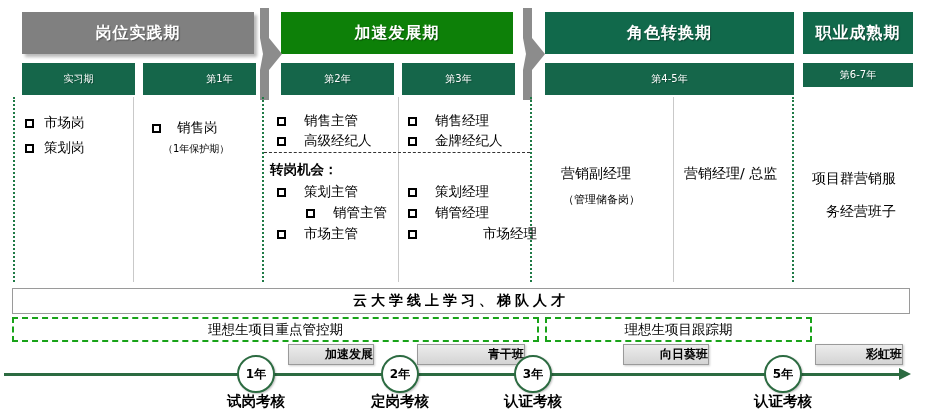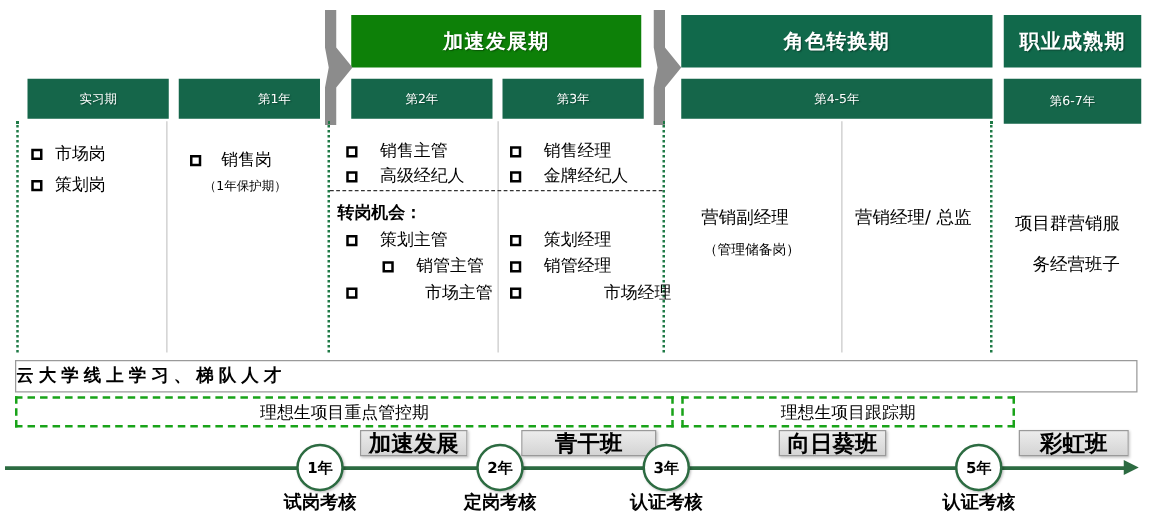--- a/index.html
+++ b/index.html
@@ -81,21 +81,21 @@
     position: absolute;
     font-size: 13.5px; font-weight: bold; color: #000;
     white-space: nowrap;
   }
 
   
   .cloud-bar {
     position: absolute;
     border: 1px solid #9a9a9a;
     background: #ffffff;
-    display: flex; align-items: center; justify-content: flex-start;
+    display: flex; align-items: center; justify-content: center;
     font-size: 14px; font-weight: bold; color: #000;
     letter-spacing: 4px;
   }
   .dashed-bar {
     position: absolute;
     border: 2px dashed #19a319;
     background: #ffffff;
     display: flex; align-items: center; justify-content: center;
     font-size: 13.5px; color: #000;
   }
@@ -126,30 +126,33 @@
   .milestone-label {
     position: absolute;
     font-size: 14.5px; font-weight: bold; color: #000;
     white-space: nowrap;
     text-align: center;
   }
   .training-badge {
     position: absolute;
     background: linear-gradient(#ececec, #d4d4d4);
     border: 1px solid #9a9a9a;
-    display: flex; align-items: center; justify-content: center;
-    font-size: 18px; font-weight: bold; color: #000;
+    display: flex; align-items: center; justify-content: flex-end;
+    font-size: 12px; font-weight: bold; color: #000;
     box-shadow: 1px 1px 2px rgba(0,0,0,0.2);
   }
 </style>
 </head>
 <body>
 
 <div id="root">
 
+  <div class="phase-banner banner-gray" style="left:22px; top:12px; width:232px; height:42px;">
+    <span>岗位实践期</span>
+  </div>
   <div class="phase-banner banner-green" style="left:281px; top:12px; width:232px; height:42px;">
     <span>加速发展期</span>
   </div>
   <div class="phase-banner banner-teal" style="left:545px; top:12px; width:249px; height:42px;">
     <span>角色转换期</span>
   </div>
   <div class="phase-banner banner-teal" style="left:803px; top:12px; width:110px; height:42px;">
     <span>职业成熟期</span>
   </div>
 
@@ -172,21 +175,21 @@
   </div>
   <div class="year-box" style="left:281px; top:63px; width:113px; height:32px;">
     <span>第2年</span>
   </div>
   <div class="year-box" style="left:402px; top:63px; width:113px; height:32px;">
     <span>第3年</span>
   </div>
   <div class="year-box" style="left:545px; top:63px; width:249px; height:32px;">
     <span>第4-5年</span>
   </div>
-  <div class="year-box" style="left:803px; top:63px; width:110px; height:36px;">
+  <div class="year-box" style="left:803px; top:63px; width:110px; height:24px;">
     <span>第6-7年</span>
   </div>
 
   <div class="vsep-dotted" style="left:13px; top:97px; height:185px;"></div>
   <div class="vsep-solid-light" style="left:133px; top:97px; height:185px;"></div>
   <div class="vsep-dotted" style="left:262px; top:97px; height:185px;"></div>
   <div class="vsep-solid-light" style="left:398px; top:97px; height:185px;"></div>
   <div class="vsep-dotted" style="left:530px; top:97px; height:185px;"></div>
   <div class="vsep-solid-light" style="left:673px; top:97px; height:185px;"></div>
   <div class="vsep-dotted" style="left:792px; top:97px; height:185px;"></div>
@@ -218,21 +221,21 @@
   </div>
   <div class="bold-label" style="left:270px; top:161px;">转岗机会：</div>
   <div class="chk-row" style="left:277px; top:183px;">
     <span class="chk-box"></span>
     <span style="margin-left:8px;">策划主管</span>
   </div>
   <div class="chk-row" style="left:277px; top:204px;margin-left:29px;">
     <span class="chk-box"></span>
     <span style="margin-left:8px;">销管主管</span>
   </div>
-  <div class="chk-row" style="left:277px; top:225px;gap:36px;">
+  <div class="chk-row" style="left:277px; top:225px;">
     <span class="chk-box"></span>
     <span style="margin-left:8px;">市场主管</span>
   </div>
 
   <div class="chk-row" style="left:408px; top:112px;">
     <span class="chk-box"></span>
     <span style="margin-left:8px;">销售经理</span>
   </div>
   <div class="chk-row" style="left:408px; top:132px;">
     <span class="chk-box"></span>

